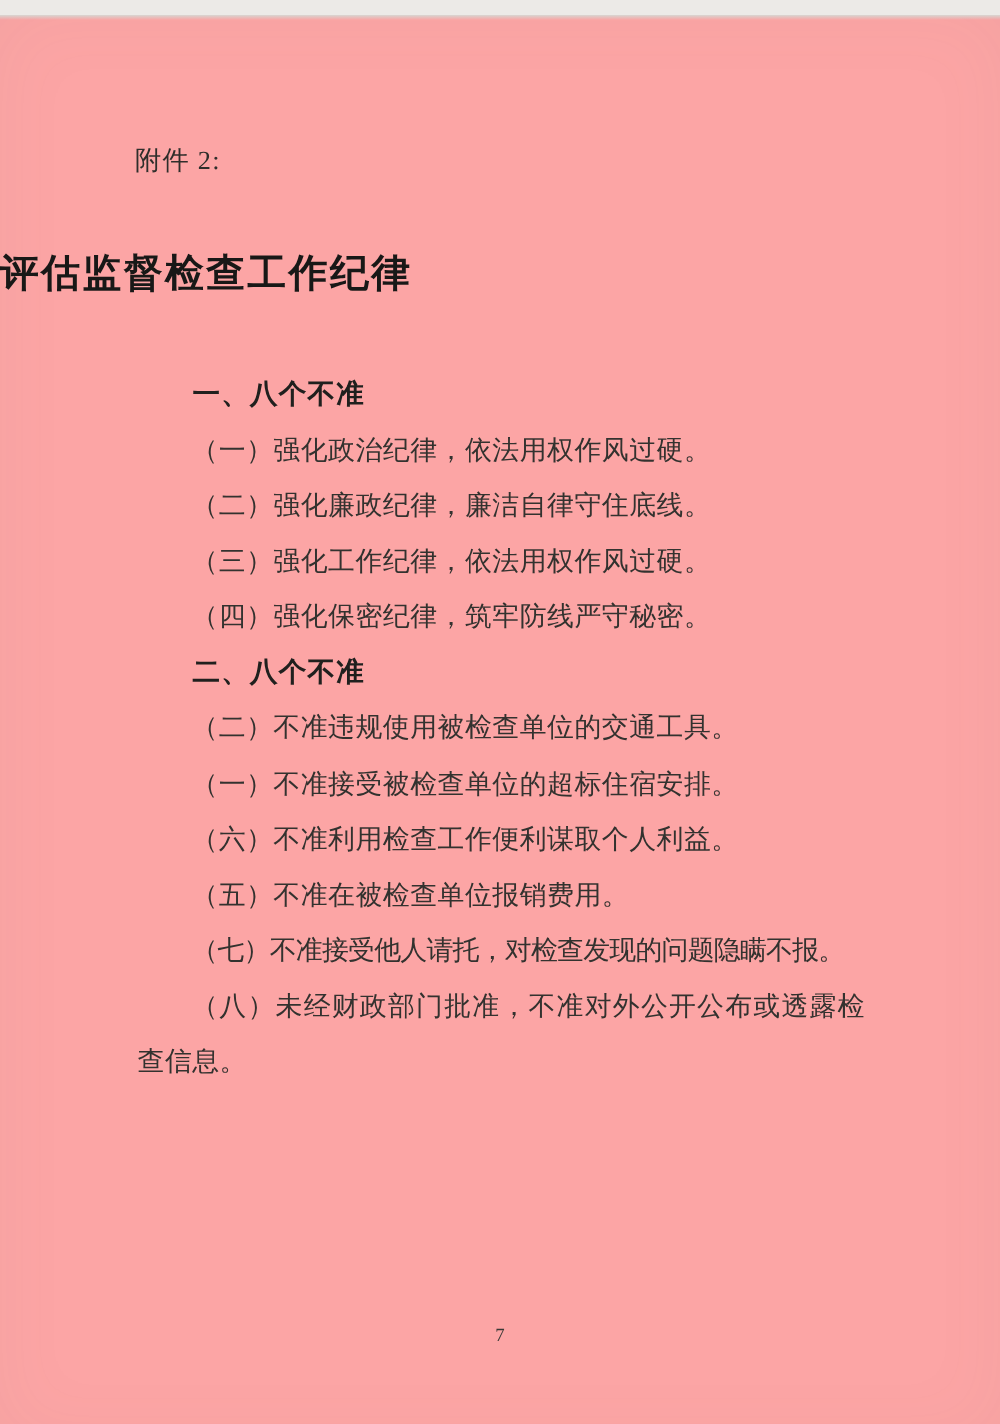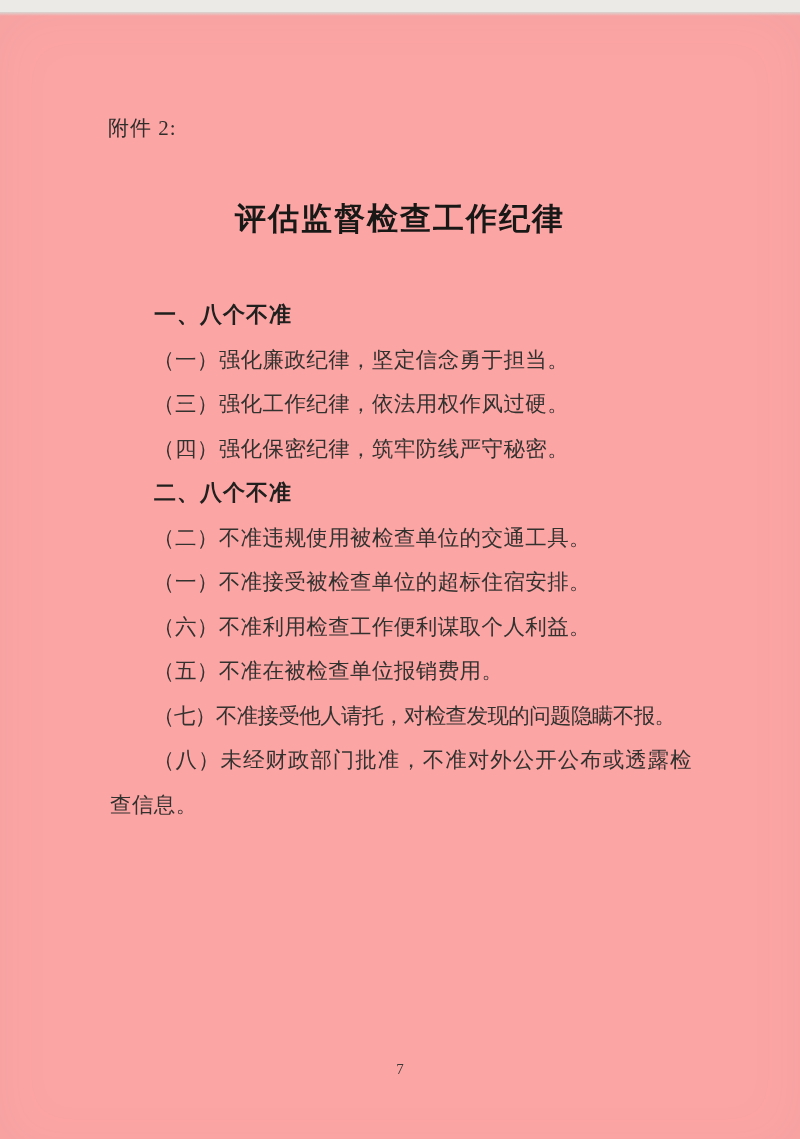--- a/index.html
+++ b/index.html
@@ -29,21 +29,20 @@
     left: 108px;
     top: 102px;
     font-size: 21px;
     letter-spacing: 1px;
     color: #2f2e2b;
   }
   .doc-title {
     position: absolute;
     left: 0; right: 0;
     top: 186px;
-    text-align: center;
     font-family: "Liberation Sans", sans-serif;
     font-weight: bold;
     font-size: 31px;
     letter-spacing: 2px;
     color: #181817;
   }
   .content {
     position: absolute;
     left: 110px;
     width: 582px;
@@ -85,21 +84,22 @@
 <div class="page">
   <div class="scan-edge-top"></div>
 
   <div class="attachment-label">附件 2:</div>
 
   <div class="doc-title">评估监督检查工作纪律</div>
 
   <div class="content">
 
     <p class="section-heading">一、八个不准</p>
-    <p class="item">（一）强化廉政纪律，坚定信念勇于担当。</p>
+    <p class="item">（一）强化政治纪律，依法用权作风过硬。</p>
+    <p class="item">（二）强化廉政纪律，廉洁自律守住底线。</p>
     <p class="item">（三）强化工作纪律，依法用权作风过硬。</p>
     <p class="item">（四）强化保密纪律，筑牢防线严守秘密。</p>
 
     <p class="section-heading">二、八个不准</p>
     <p class="item">（二）不准违规使用被检查单位的交通工具。</p>
     <p class="item">（一）不准接受被检查单位的超标住宿安排。</p>
     <p class="item">（六）不准利用检查工作便利谋取个人利益。</p>
     <p class="item">（五）不准在被检查单位报销费用。</p>
     <p class="item item-tight">（七）不准接受他人请托，对检查发现的问题隐瞒不报。</p>
     <p class="item">（八）未经财政部门批准，不准对外公开公布或透露检查信息。</p>

